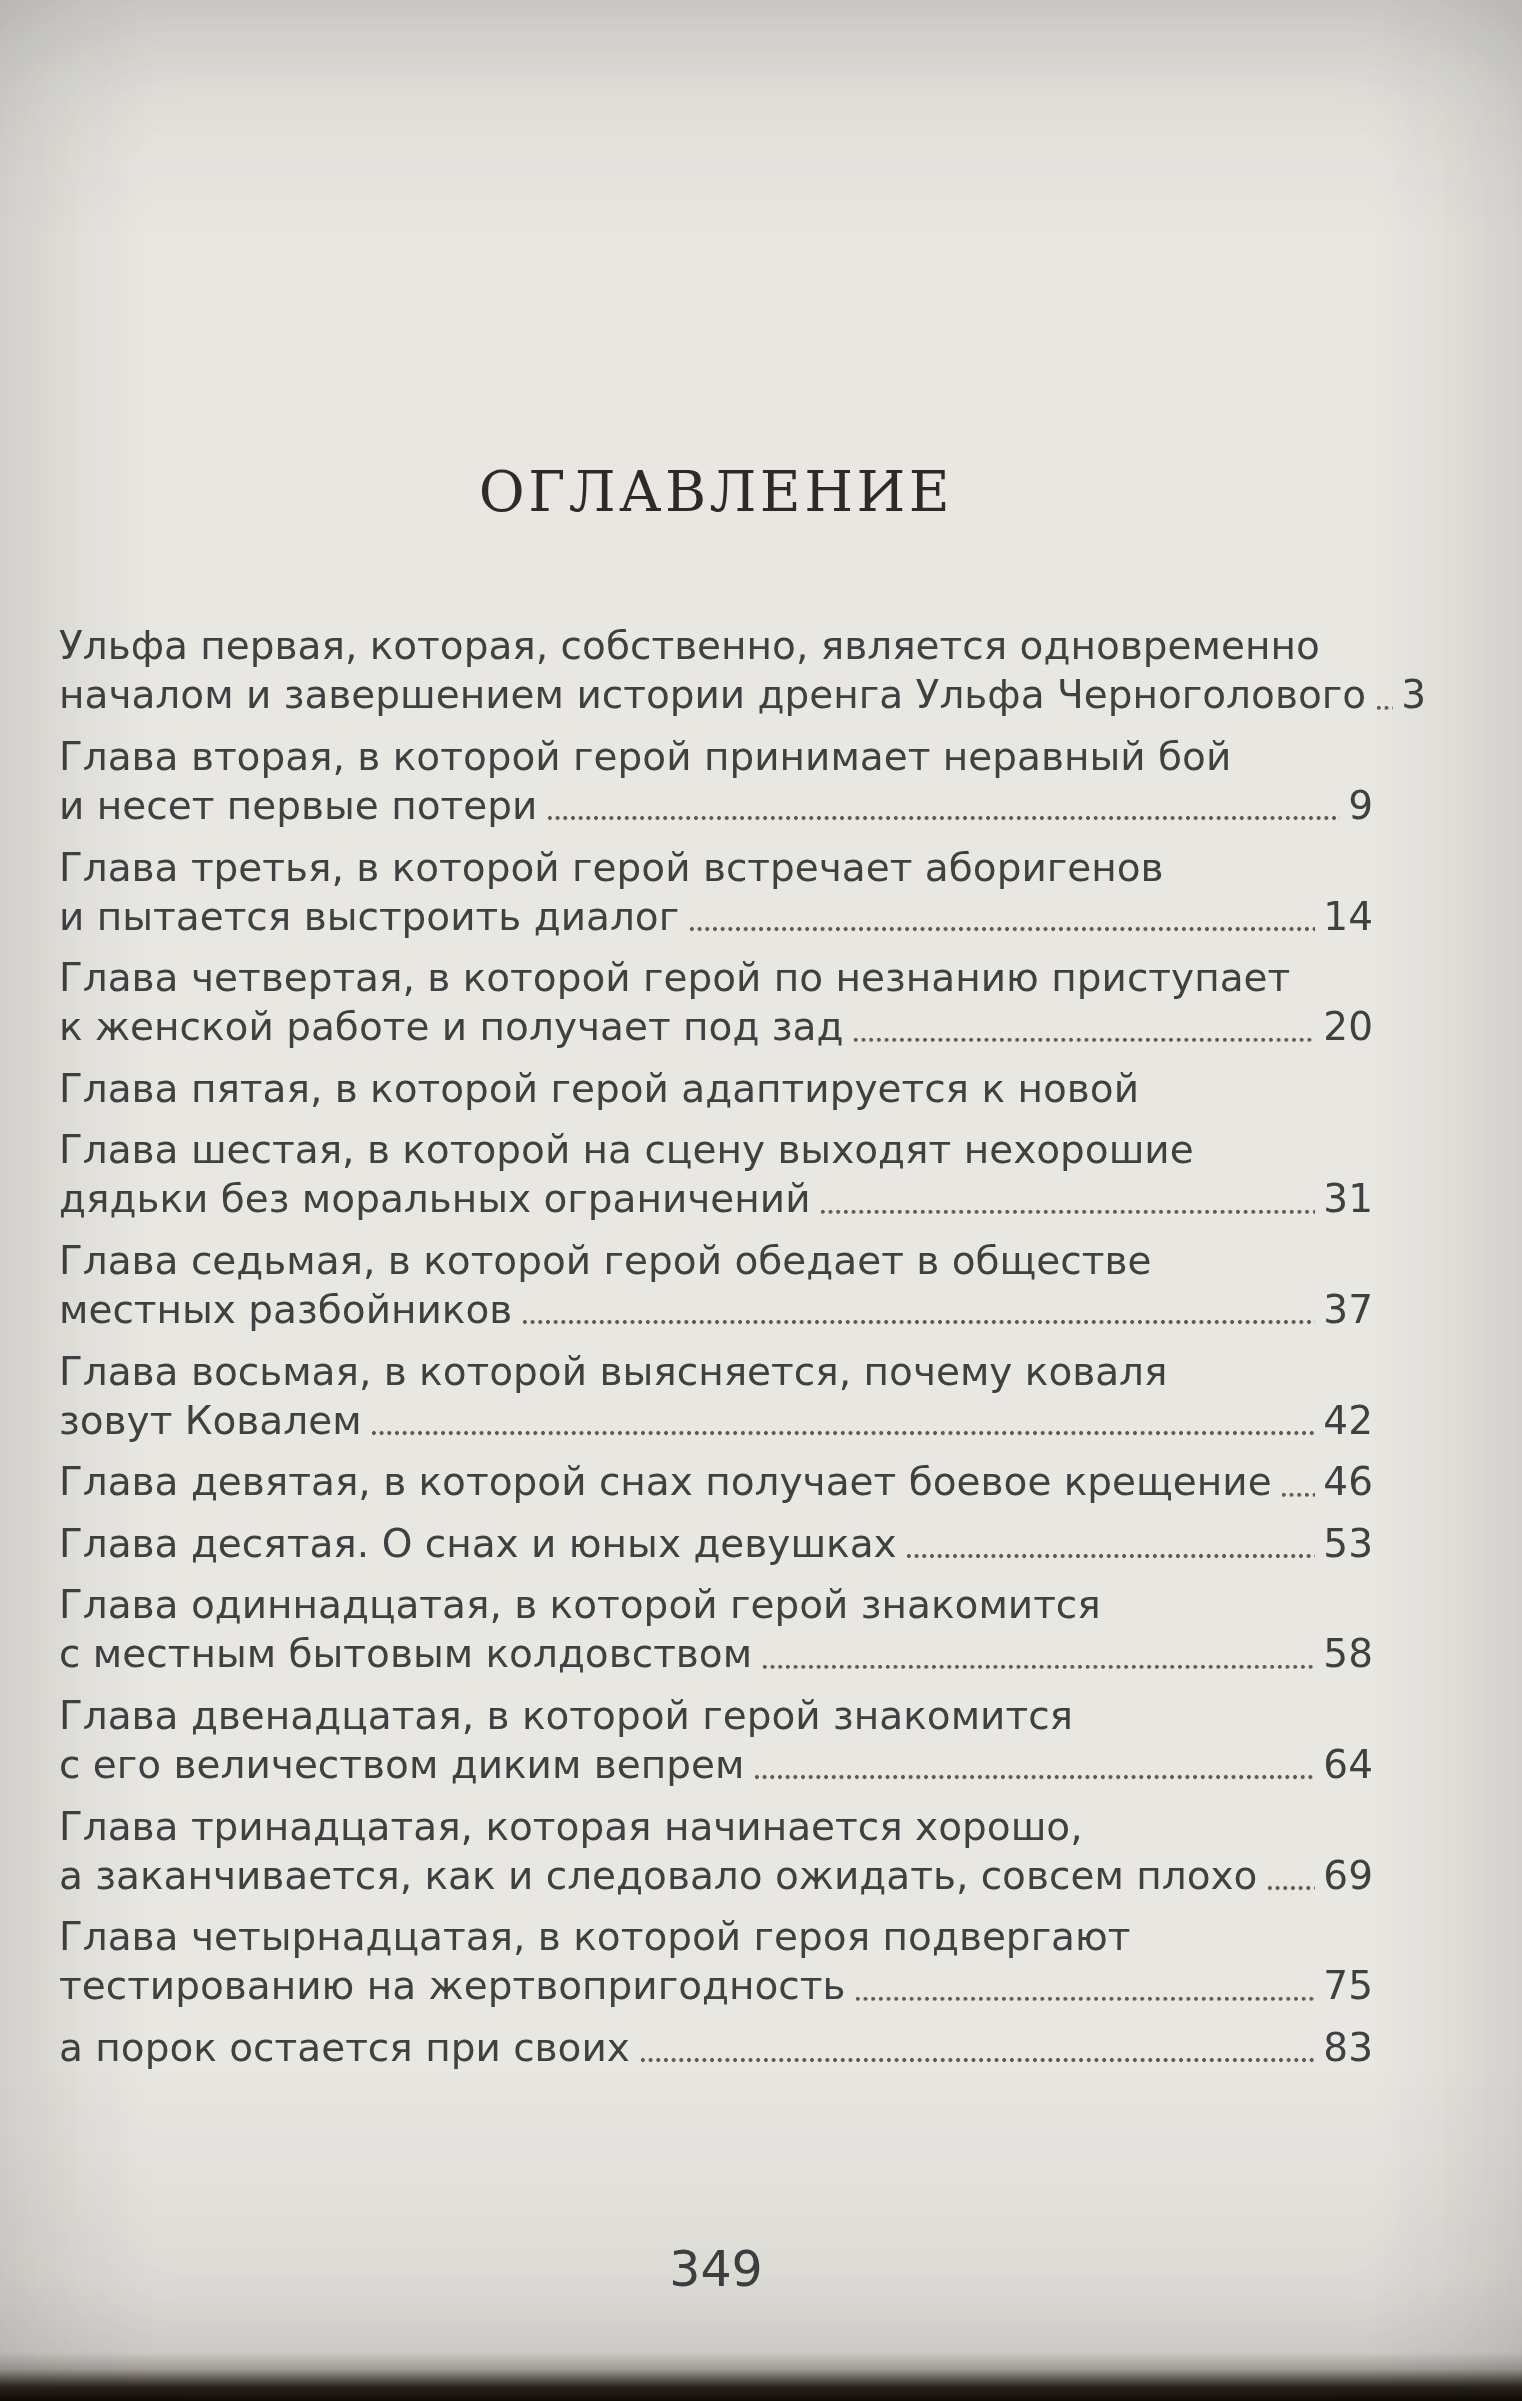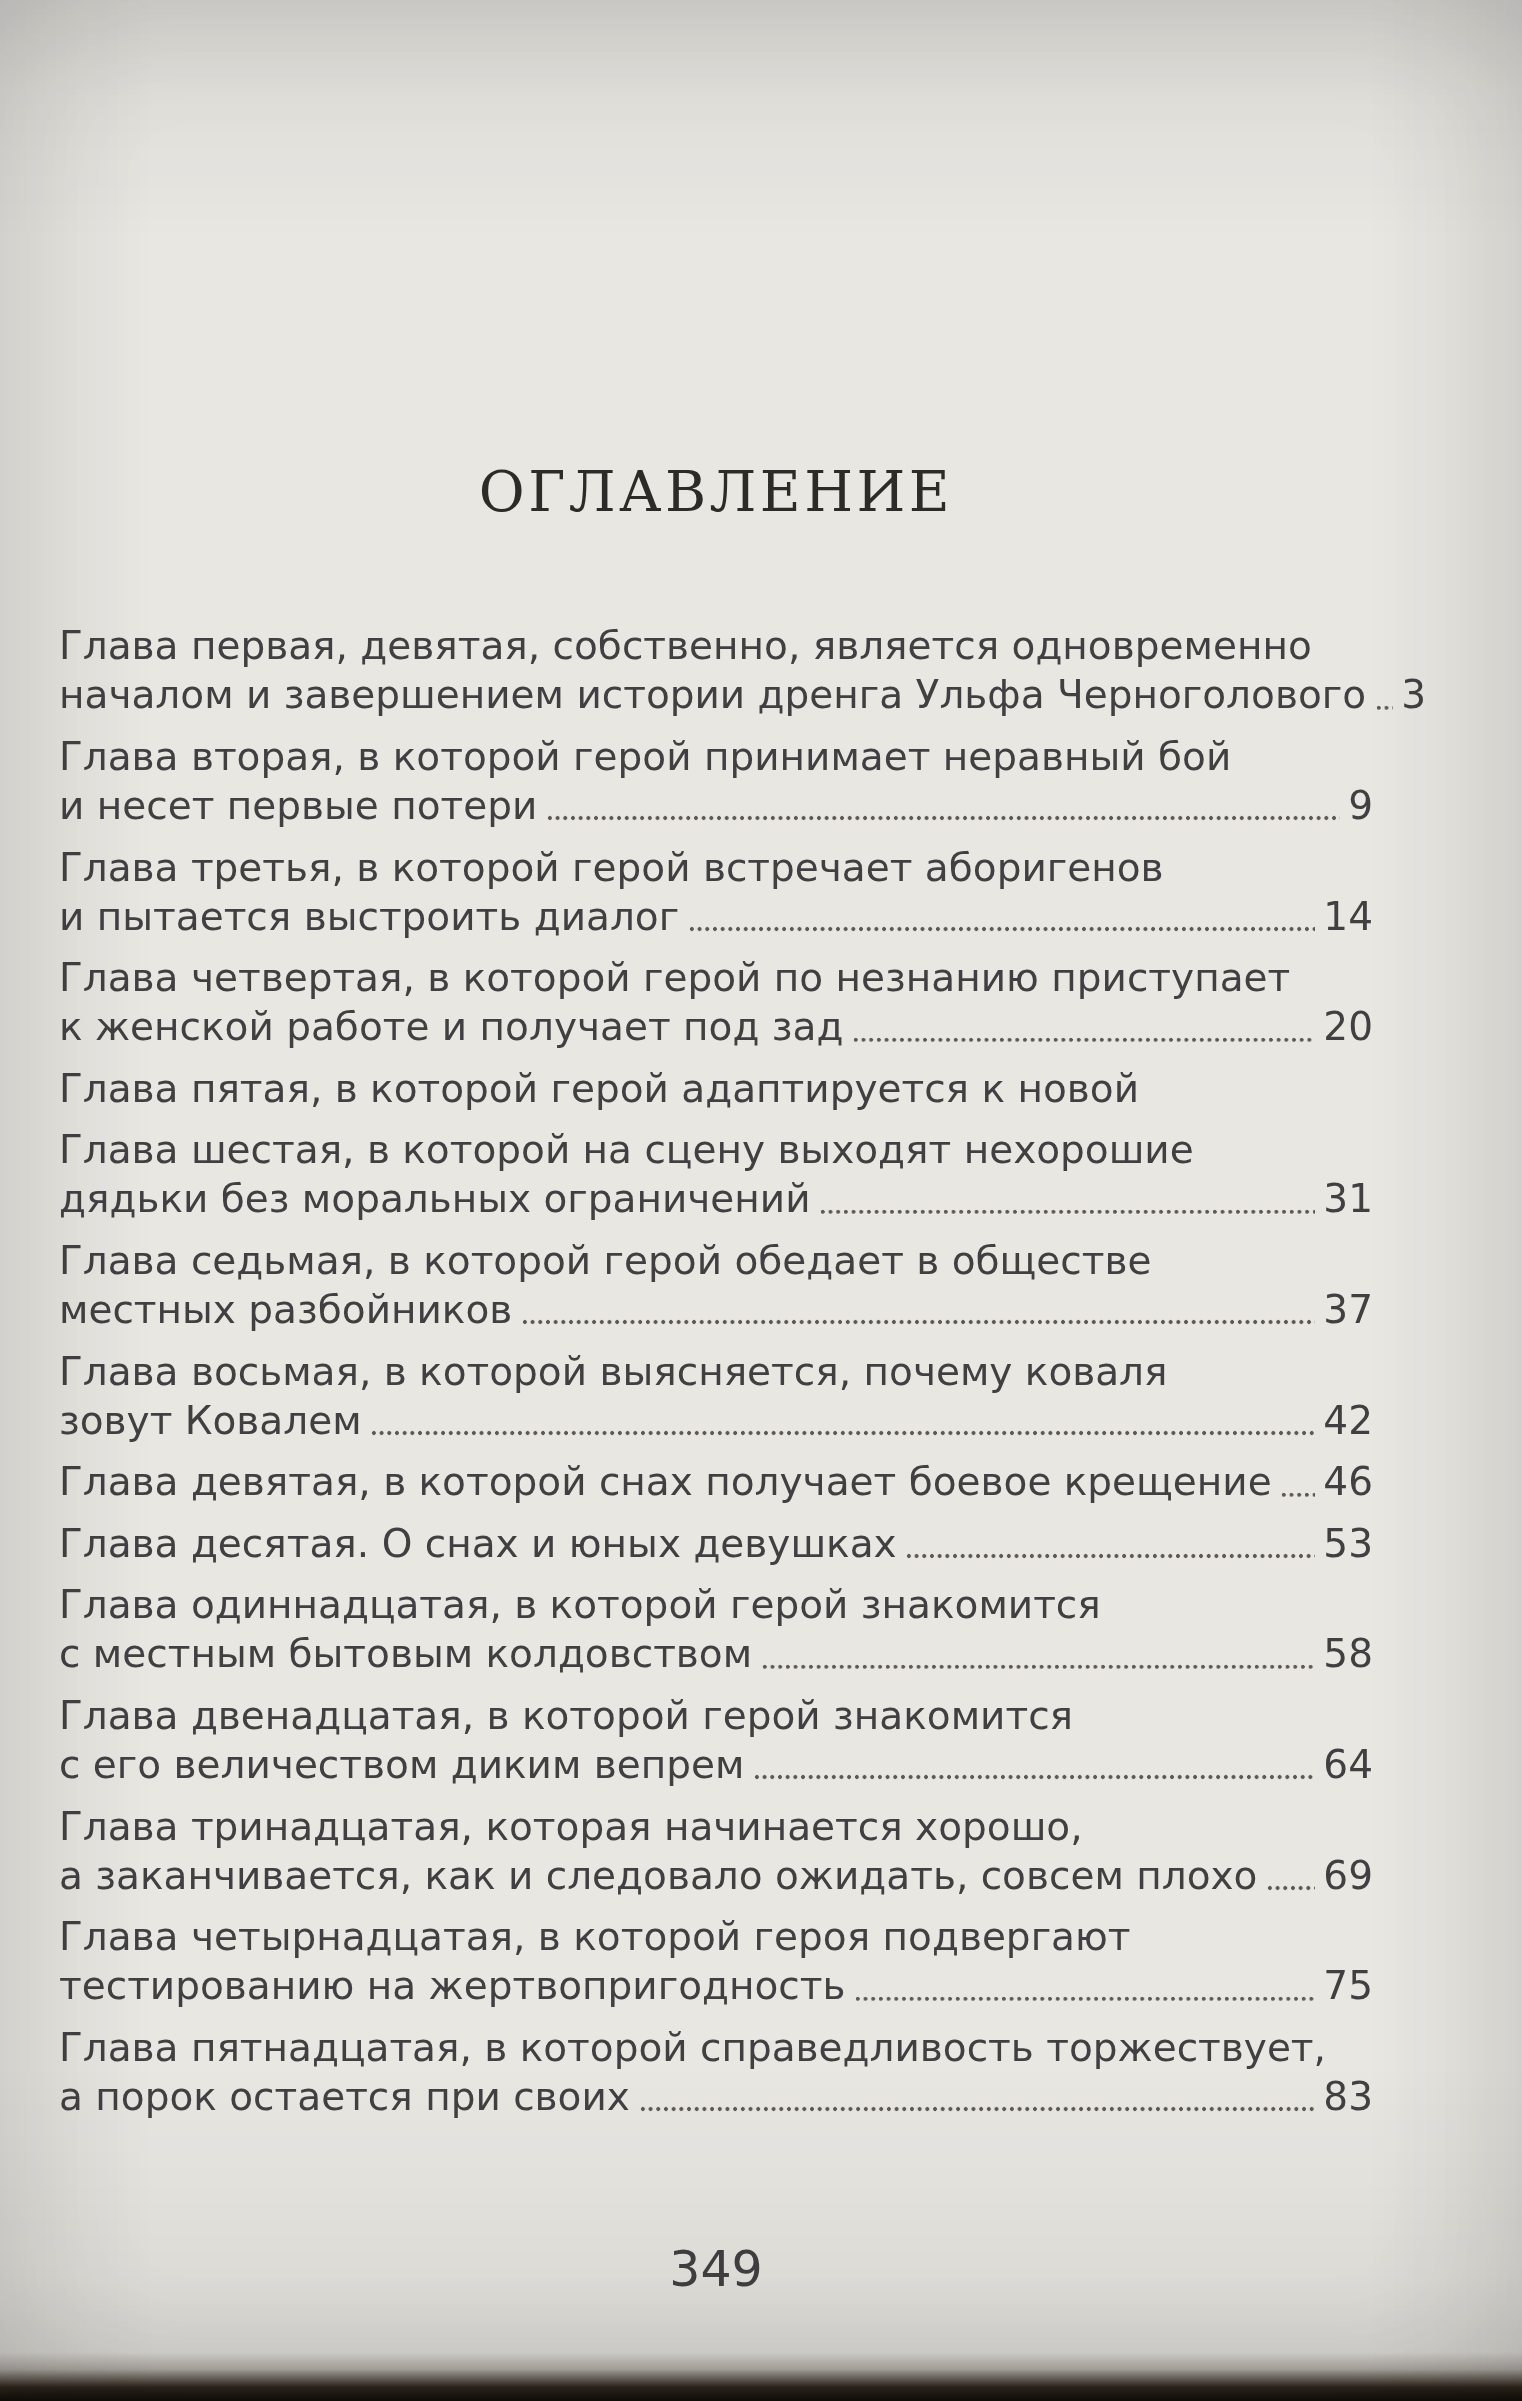--- a/index.html
+++ b/index.html
@@ -97,21 +97,21 @@
   }
 </style>
 </head>
 <body>
 
 <div class="page">
   <div class="content">
     <h1 class="title">ОГЛАВЛЕНИЕ</h1>
     <div class="toc" id="toc">
   <div class="entry">
-    <div class="entry-first">Глава первая, девятая, собственно, является одновременно</div>
+    <div class="entry-first">Ульфа первая, которая, собственно, является одновременно</div>
     <div class="entry-last">
       <span class="txt">началом и завершением истории дренга Ульфа Черноголового</span>
       <span class="leader"></span>
       <span class="pg">3</span>
     </div>
   </div>
 
   <div class="entry">
     <div class="entry-first">Глава вторая, в которой герой принимает неравный бой</div>
     <div class="entry-last">
@@ -218,21 +218,20 @@
   <div class="entry">
     <div class="entry-first">Глава четырнадцатая, в которой героя подвергают</div>
     <div class="entry-last">
       <span class="txt">тестированию на жертвопригодность</span>
       <span class="leader"></span>
       <span class="pg">75</span>
     </div>
   </div>
 
   <div class="entry">
-    <div class="entry-first">Глава пятнадцатая, в которой справедливость торжествует,</div>
     <div class="entry-last">
       <span class="txt">а порок остается при своих</span>
       <span class="leader"></span>
       <span class="pg">83</span>
     </div>
   </div>
 </div>
     <div class="folio">349</div>
   </div>
   <div class="bottom-edge"></div>

